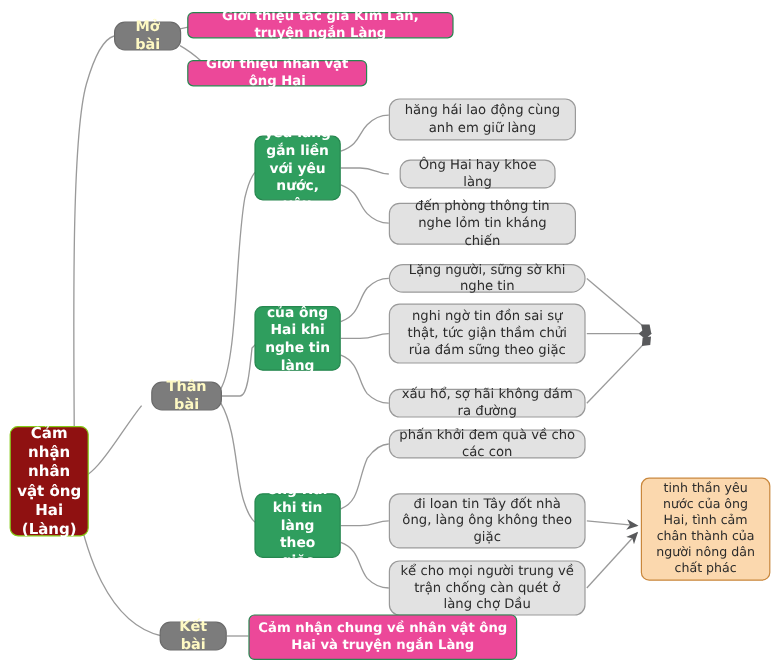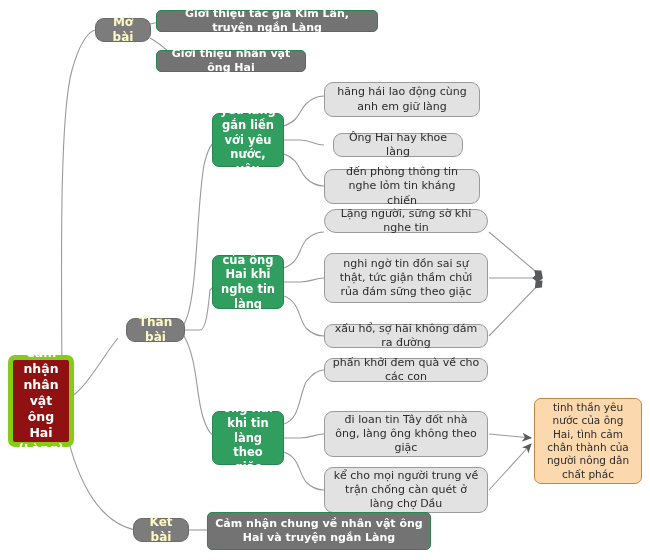--- a/index.html
+++ b/index.html
@@ -28,21 +28,21 @@
     box-sizing: border-box;
     display: flex;
     align-items: center;
     justify-content: center;
     text-align: center;
     line-height: 1.28;
     z-index: 3;
   }
   .node-root {
     background: #8f1111;
-    border: 5px solid #84cc16;
+    border: 1px solid #84cc16;
     border-radius: 7px;
     color: #ffffff;
     font-weight: bold;
     font-size: 12.5px;
     padding: 4px 5px;
   }
   .node-branch {
     background: #7c7c7c;
     border: 1px solid #6a6a6a;
     border-radius: 9px;
@@ -54,21 +54,21 @@
   .node-green {
     background: #2f9e5e;
     border: 1px solid #26874f;
     border-radius: 7px;
     color: #ffffff;
     font-weight: bold;
     font-size: 11.5px;
     padding: 4px 7px;
   }
   .node-green-sub {
-    background: #737373;
+    background: #ec4899;
     border: 1px solid #26874f;
     border-radius: 5px;
     color: #ffffff;
     font-weight: bold;
     font-size: 11px;
     padding: 4px 7px;
   }
   .node-gray {
     background: #e2e2e2;
     border: 1px solid #9a9a9a;
@@ -170,21 +170,21 @@
   <div class="node node-gray" style="left:333px; top:133px; width:130px; height:24px;">
     <span>Ông Hai hay khoe làng</span>
   </div>
   <div class="node node-gray" style="left:324px; top:169px; width:156px; height:35px;">
     <span>đến phòng thông tin nghe lỏm tin kháng chiến</span>
   </div>
 
   <div class="node node-green" style="left:212px; top:255px; width:72px; height:54px;">
     <span>Tâm lý giằng xé của ông Hai khi nghe tin làng theo giặc</span>
   </div>
-  <div class="node node-gray" style="left:324px; top:209px; width:164px; height:24px;border-radius:12px;">
+  <div class="node node-gray" style="left:324px; top:220px; width:164px; height:24px;border-radius:12px;">
     <span>Lặng người, sững sờ khi nghe tin</span>
   </div>
   <div class="node node-gray" style="left:324px; top:253px; width:164px; height:50px;">
     <span>nghi ngờ tin đồn sai sự thật, tức giận thầm chửi rủa đám sững theo giặc</span>
   </div>
   <div class="node node-gray" style="left:324px; top:324px; width:164px; height:24px;">
     <span>xấu hổ, sợ hãi không dám ra đường</span>
   </div>
 
   <div class="node node-green" style="left:212px; top:411px; width:72px; height:54px;">

